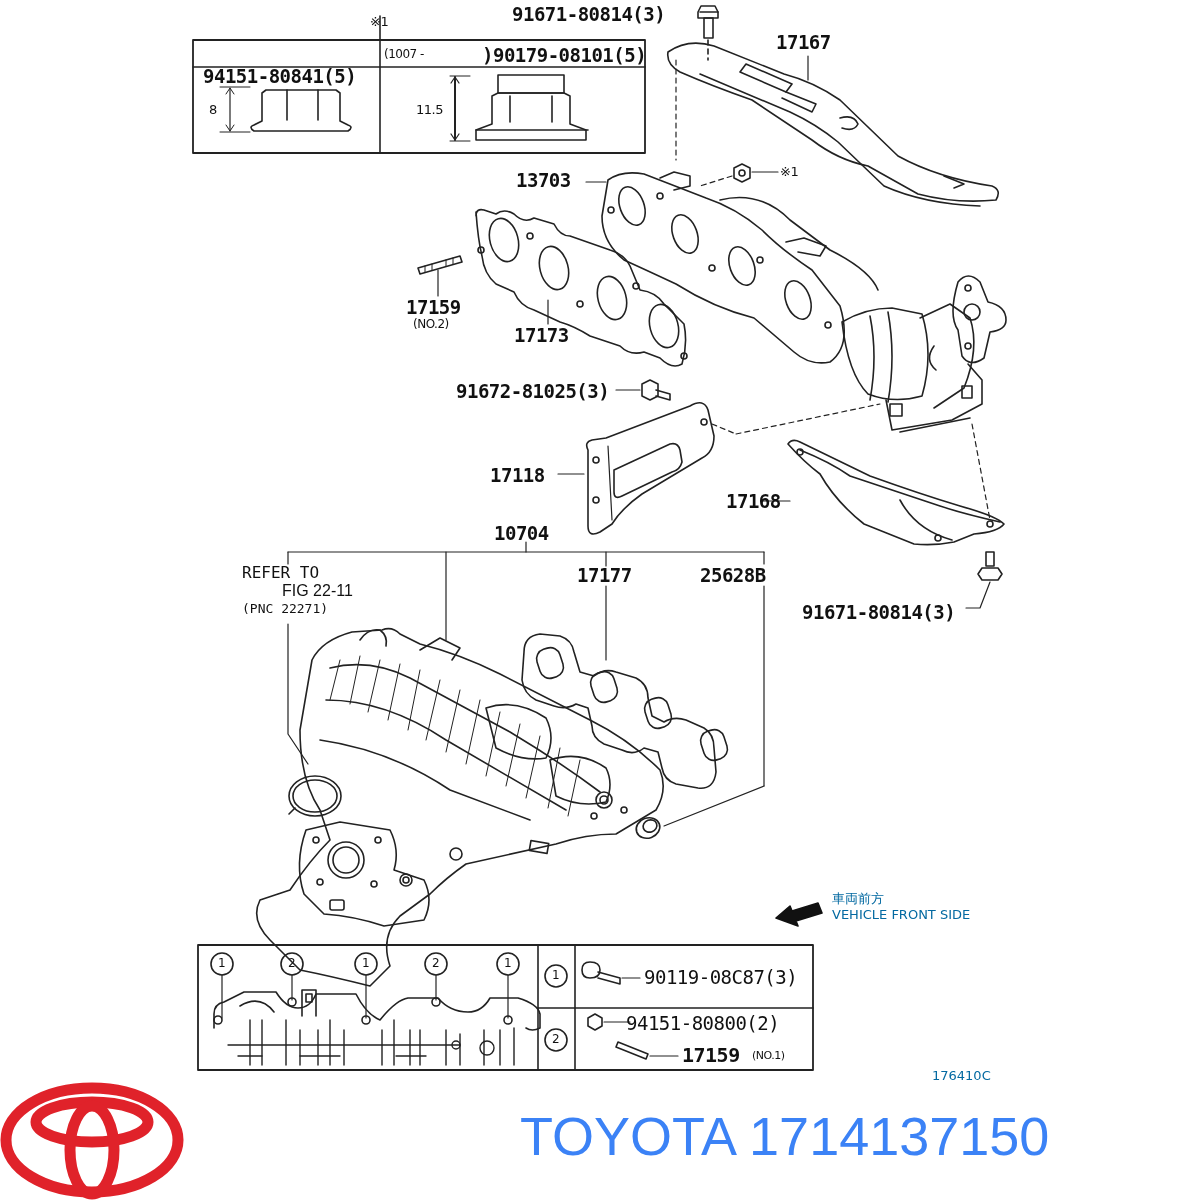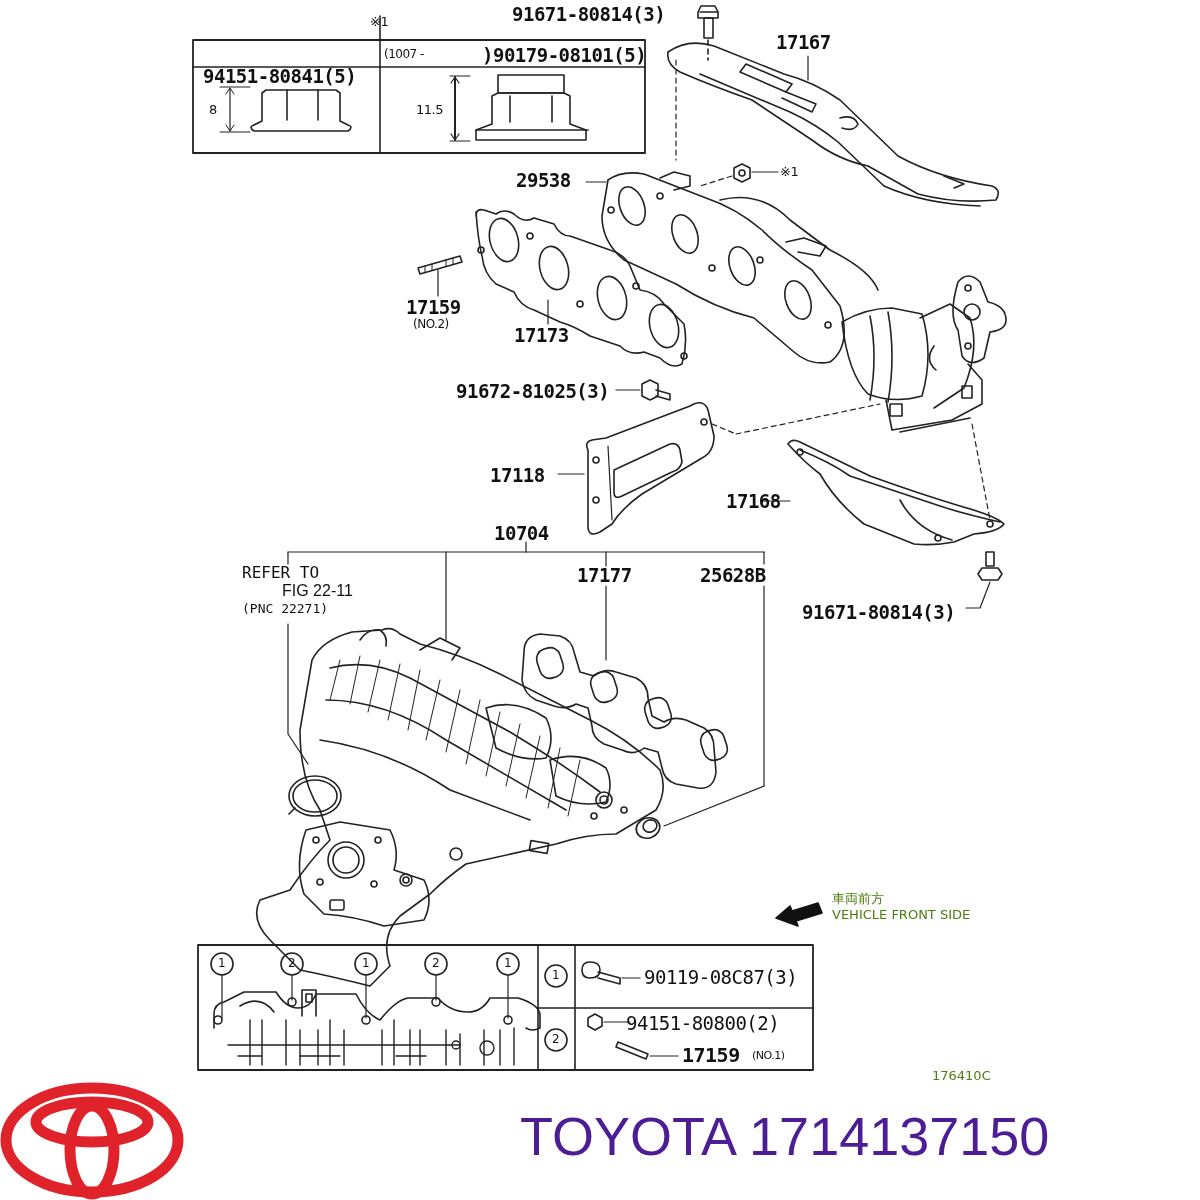--- a/index.html
+++ b/index.html
@@ -1,21 +1,21 @@
 <!DOCTYPE html>
 <html><head>
 <meta charset="utf-8">
 <style>
   html,body{margin:0;padding:0;background:#ffffff;}
   body{width:1200px;height:1200px;position:relative;overflow:hidden;font-family:"DejaVu Sans Mono","Liberation Mono",monospace;color:#111;}
   .lbl{position:absolute;font-family:"DejaVu Sans Mono","Liberation Mono",monospace;font-weight:bold;font-size:19px;color:#111;white-space:nowrap;letter-spacing:-0.5px;}
   .thin{font-family:"DejaVu Sans","Liberation Sans",sans-serif;font-weight:normal;font-size:12px;}
   svg.art{position:absolute;left:0;top:0;width:1200px;height:1200px;}
-  .bigtitle{position:absolute;left:520px;top:1105px;font-family:"Liberation Sans",sans-serif;font-size:54px;color:#4c1d95;letter-spacing:0px;white-space:nowrap;}
-  .footnote{position:absolute;font-family:"DejaVu Sans","Liberation Sans",sans-serif;font-size:13px;color:#4d7c0f;}
+  .bigtitle{position:absolute;left:520px;top:1105px;font-family:"Liberation Sans",sans-serif;font-size:54px;color:#3b82f6;letter-spacing:0px;white-space:nowrap;}
+  .footnote{position:absolute;font-family:"DejaVu Sans","Liberation Sans",sans-serif;font-size:13px;color:#0369a1;}
 </style>
 </head>
 <body>
 
 <svg class="art" viewBox="0 0 1200 1200" xmlns="http://www.w3.org/2000/svg" fill="none" stroke="#222" stroke-width="1.6" stroke-linejoin="round" stroke-linecap="round">
 
   <g>
     <rect x="193" y="40" width="452" height="113" stroke-width="1.8"></rect>
     <line x1="193" y1="67" x2="645" y2="67"></line>
     <line x1="380" y1="16" x2="380" y2="153"></line>
@@ -276,21 +276,21 @@
 
 <span class="lbl" style="left:203px;top:44px;margin-top:21px;">94151-80841(5)</span>
 <span class="lbl thin" style="left:384px;top:47px;">(1007 -</span>
 <span class="lbl" style="left:482px;top:44px;">)90179-08101(5)</span>
 <span class="lbl thin" style="left:209px;top:102px;font-size:13px;">8</span>
 <span class="lbl thin" style="left:416px;top:102px;font-size:13px;">11.5</span>
 <span class="lbl thin" style="left:370px;top:14px;font-size:13px;">※1</span>
 
 <span class="lbl" style="left:512px;top:3px;">91671-80814(3)</span>
 <span class="lbl" style="left:776px;top:31px;">17167</span>
-<span class="lbl" style="left:516px;top:169px;">29538</span>
+<span class="lbl" style="left:516px;top:169px;">13703</span>
 <span class="lbl thin" style="left:780px;top:164px;font-size:13px;">※1</span>
 <span class="lbl" style="left:406px;top:296px;">17159</span>
 <span class="lbl thin" style="left:413px;top:317px;font-size:12px;">(NO.2)</span>
 <span class="lbl" style="left:514px;top:324px;">17173</span>
 <span class="lbl" style="left:456px;top:380px;">91672-81025(3)</span>
 <span class="lbl" style="left:490px;top:464px;">17118</span>
 <span class="lbl" style="left:726px;top:490px;">17168</span>
 <span class="lbl" style="left:802px;top:601px;">91671-80814(3)</span>
 <span class="lbl" style="left:494px;top:522px;">10704</span>
 <span class="lbl" style="left:577px;top:564px;">17177</span>

